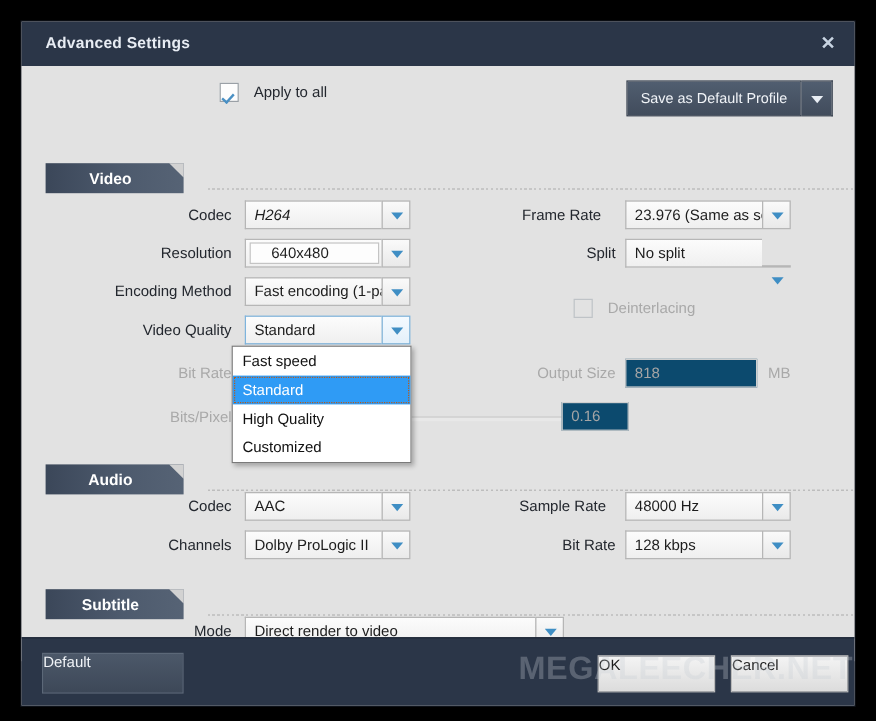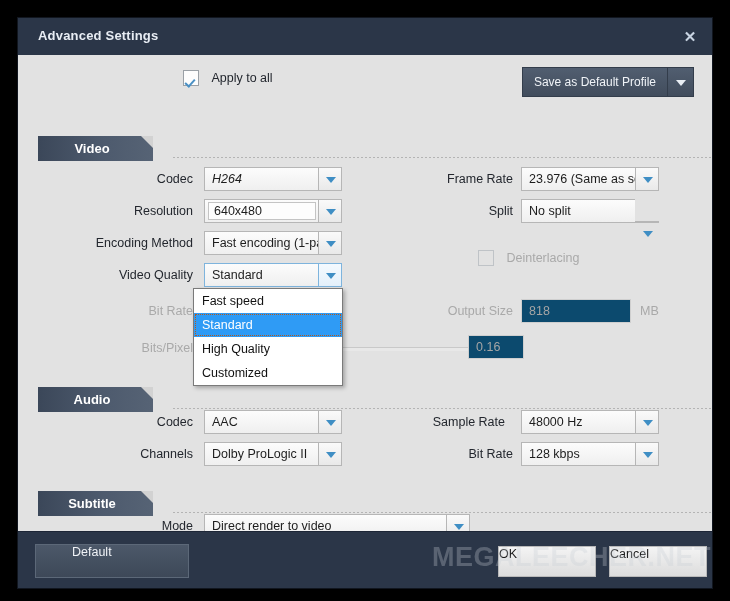--- a/index.html
+++ b/index.html
@@ -63,21 +63,21 @@
   .combo .btn{width:24px;background:linear-gradient(#fafafa,#e9e9e9);border:1px solid #b6b6b6;
       position:relative;box-sizing:border-box;cursor:pointer;}
   .combo .btn::after{content:"";position:absolute;left:7px;top:9px;border-left:5px solid transparent;
       border-right:5px solid transparent;border-top:6px solid #3f8ec4;}
   .combo.focused .txt{border-color:#7eb4dd;}
   .combo.focused .btn{border-color:#7eb4dd;background:linear-gradient(#f4faff,#e4f0fa);}
 
   
   .combo.editable .txt{padding:0;display:flex;align-items:center;}
   .combo.editable .inner{margin:2px 2px 2px 3px;flex:1;height:18px;background:#fdfdfd;
-      border:1px solid #c4c4c4;font-size:12.5px;color:#1d1d1d;line-height:17px;padding-left:5px;
+      border:1px solid #c4c4c4;font-size:12.5px;color:#1d1d1d;line-height:17px;padding-left:17px;
       box-sizing:border-box;}
 
   
   .tbox{position:absolute;height:24px;background:#0c4a6e;border:1px solid #cfcfcf;box-sizing:border-box;
       font-size:12.5px;color:#a5a5a5;line-height:22px;padding-left:7px;}
 
   .slider{position:absolute;height:3px;background:#e8e8e8;border-top:1px solid #c9c9c9;}
 
   .unit{position:absolute;font-size:12.5px;color:#a9a9a9;}
 
@@ -85,21 +85,21 @@
   .droplist{position:absolute;background:#ffffff;border:1px solid #7a7a7a;
       box-shadow:2px 2px 4px rgba(0,0,0,.28);z-index:40;}
   .dl-item{height:24px;line-height:24px;font-size:12.5px;color:#111;padding-left:8px;cursor:pointer;}
   .dl-item.sel{background:#2f9bf5;color:#fff;outline:1px dotted #b85a1a;outline-offset:-2px;}
 
   
   .footer{position:absolute;left:0;bottom:0;width:694px;height:56px;background:#2b3648;
           border-top:1px solid #1d2636;}
   .btn-default{position:absolute;left:17px;top:12px;width:116px;height:32px;
       background:linear-gradient(#4c5869,#3d4858);border:1px solid #5c6878;color:#f0f3f7;
-      font-size:12.5px;cursor:pointer;padding-left:36px;}
+      font-size:12.5px;cursor:pointer;}
   .btn-ok{position:absolute;left:480px;top:14px;width:96px;height:29px;
       background:linear-gradient(#f4f4f4,#dcdcdc);border:1px solid #b9b9b9;color:#1b1b1b;
       font-size:12.5px;cursor:pointer;}
   .btn-cancel{position:absolute;left:591px;top:14px;width:96px;height:29px;
       background:linear-gradient(#f4f4f4,#dcdcdc);border:1px solid #b9b9b9;color:#1b1b1b;
       font-size:12.5px;cursor:pointer;}
 
   .watermark{position:absolute;left:432px;top:542px;font-size:27px;font-weight:bold;
       color:rgba(200,205,212,.30);letter-spacing:.5px;pointer-events:none;z-index:60;white-space:nowrap;}
 </style>
@@ -157,21 +157,21 @@
 
       <div class="lbl" style="left:60px;top:213px;width:115px;">Video Quality</div>
       <div class="combo focused" style="left:186px;top:208px;width:138px;">
         <div class="txt">Standard</div>
         <div class="btn"></div>
       </div>
 
       <div class="lbl dis" style="left:60px;top:249px;width:115px;">Bit Rate</div>
       <div class="lbl dis" style="left:50px;top:286px;width:125px;">Bits/Pixel</div>
 
-      <div class="lbl" style="left:380px;top:117px;width:115px;text-align:right;">Frame Rate</div>
+      <div class="lbl" style="left:368px;top:117px;width:115px;text-align:right;">Frame Rate</div>
       <div class="combo" style="left:503px;top:112px;width:138px;">
         <div class="txt">23.976 (Same as source)</div>
         <div class="btn"></div>
       </div>
 
       <div class="lbl" style="left:380px;top:149px;width:115px;">Split</div>
       <div class="combo" style="left:503px;top:144px;width:138px;align-items:flex-end;">
         <div class="txt">No split</div>
         <div class="btn"></div>
       </div>

